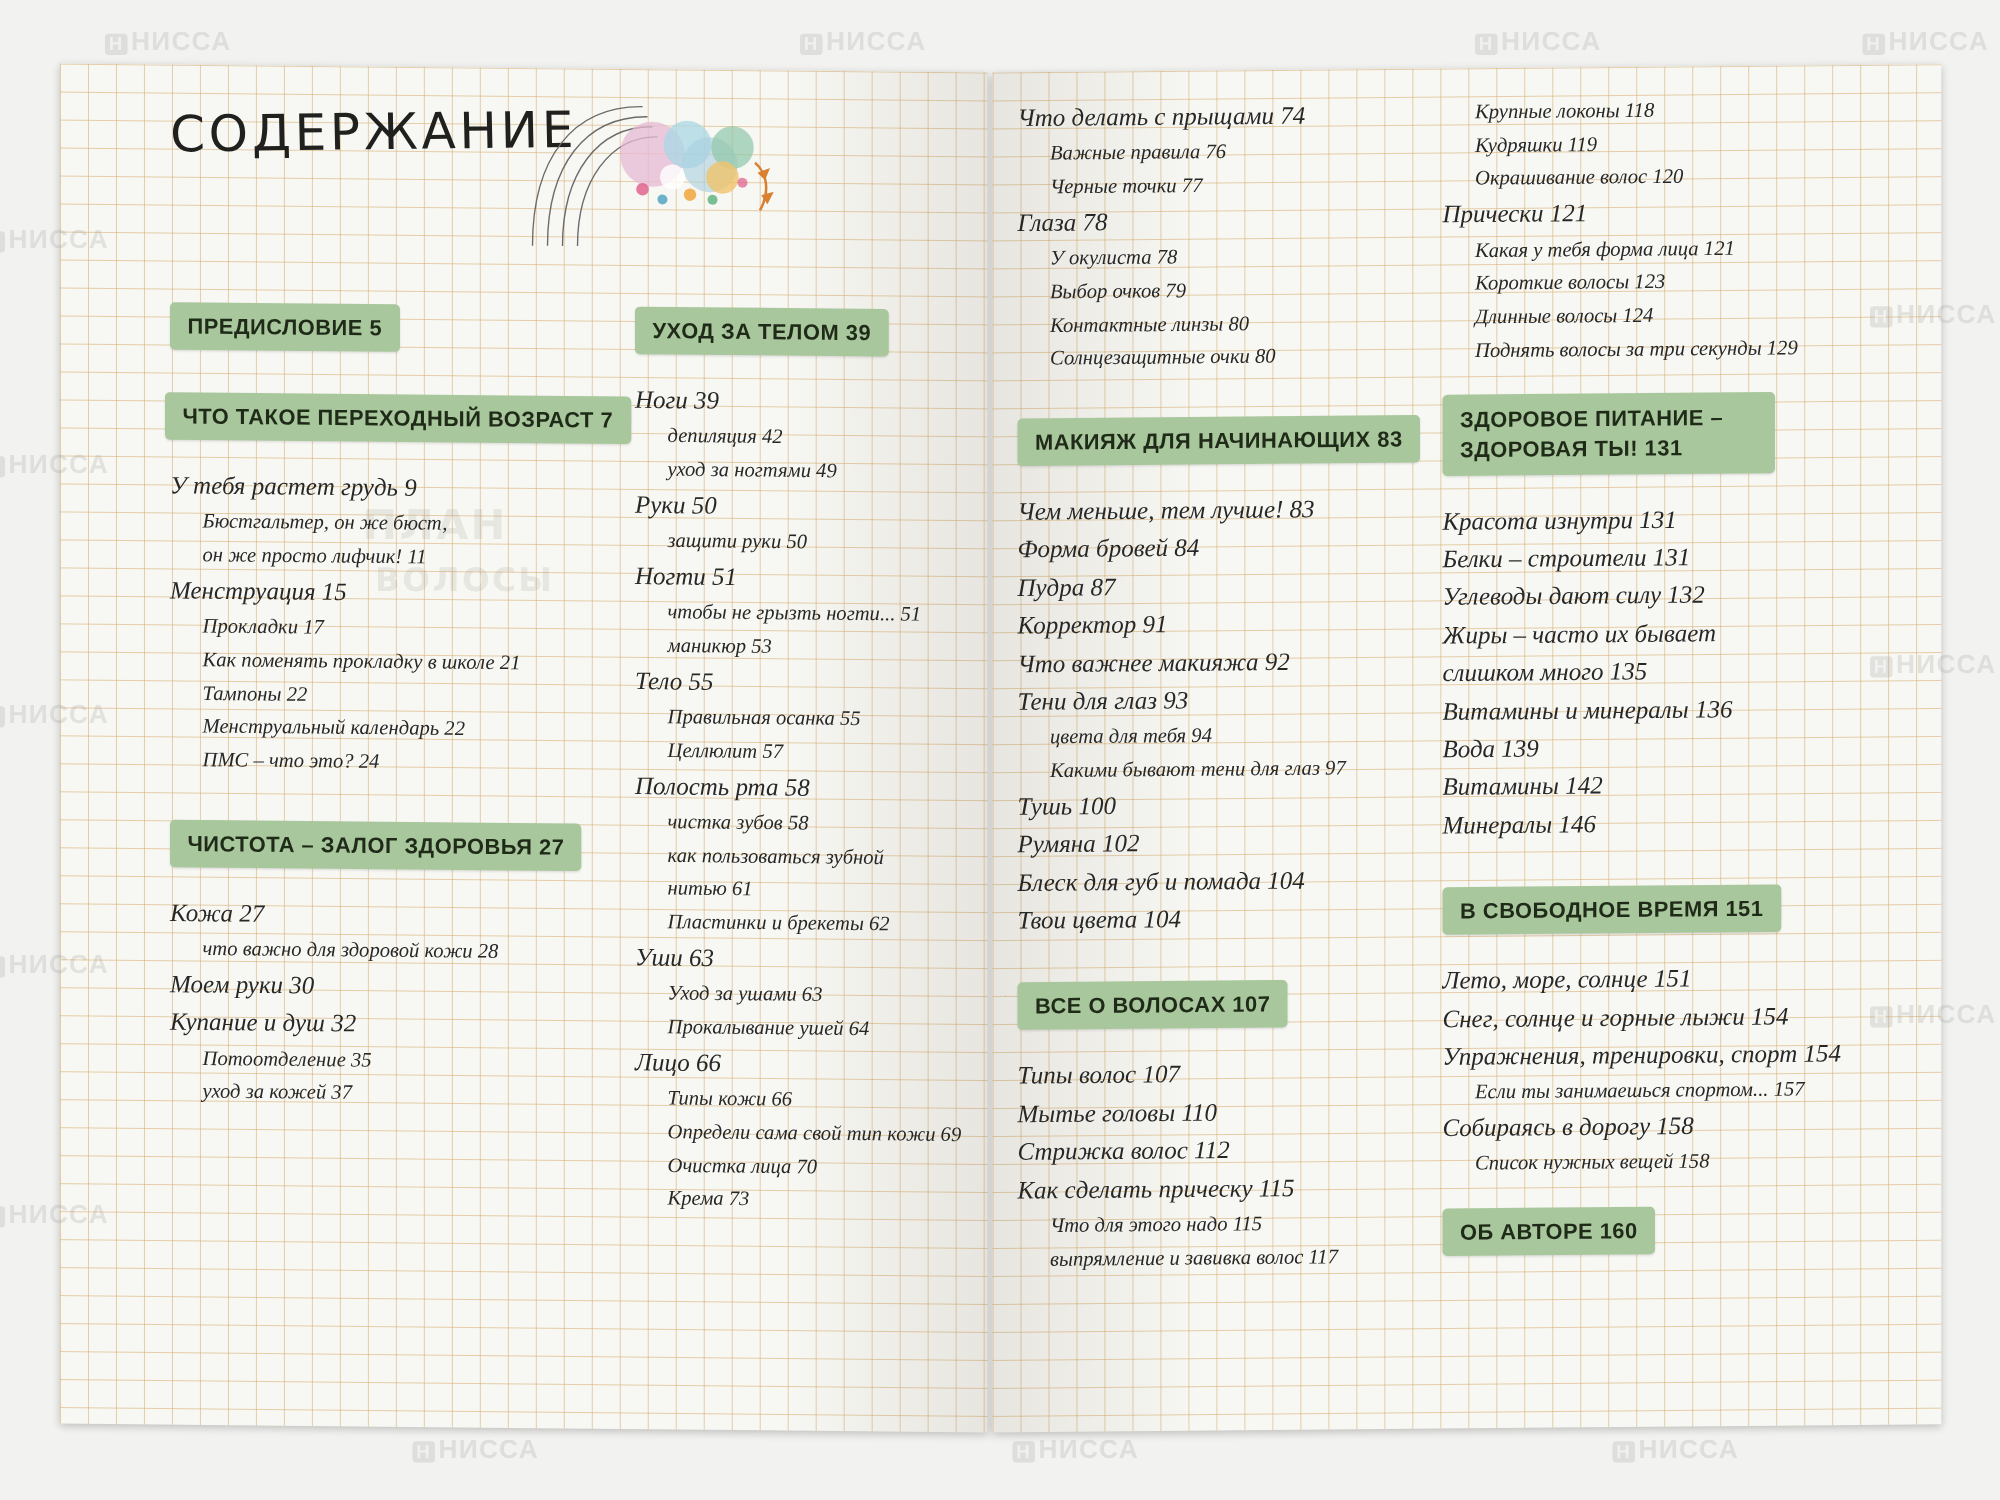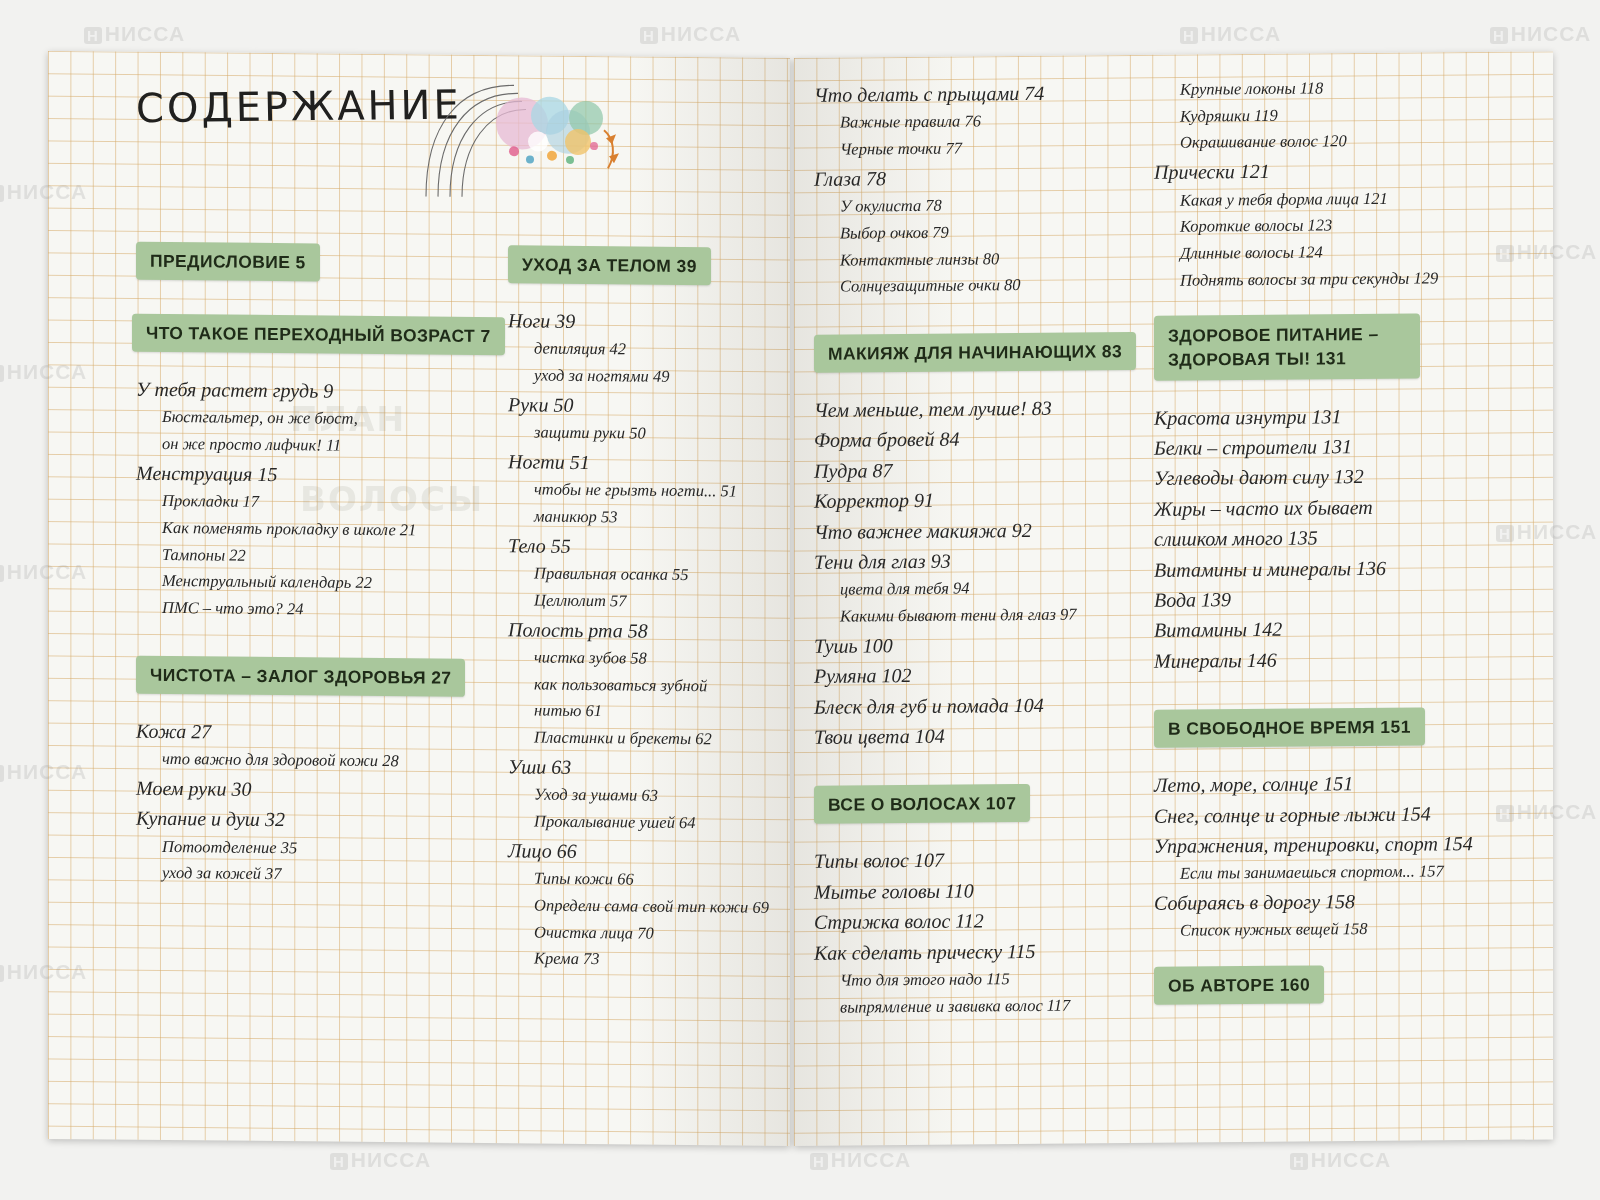--- a/index.html
+++ b/index.html
@@ -187,21 +187,21 @@
 
 <div id="page">
 
   <div class="spread">
     <div class="page-half page-left"></div>
     <div class="page-half page-right"></div>
   </div>
 
   <div class="ghost" style="left:350px; top:320px; font-size:20px;">наше время</div>
   <div class="ghost" style="left:290px; top:400px; font-size:33px;">ПЛАН</div>
-  <div class="ghost" style="left:300px; top:450px; font-size:34px;margin-top:29px;">ВОЛОСЫ</div>
+  <div class="ghost" style="left:300px; top:450px; font-size:26px;">ВОЛОСЫ</div>
 
   <div class="content content-left">
 
     <div class="title">СОДЕРЖАНИЕ</div>
 
     <div class="deco">
       <svg width="220" height="140" viewBox="0 0 220 140">
         <g fill="none" stroke="#6b6b6b" stroke-width="1.1">
           <path d="M8 130 C 8 60, 40 18, 96 18"></path>
           <path d="M20 130 C 20 66, 50 26, 100 26"></path>

